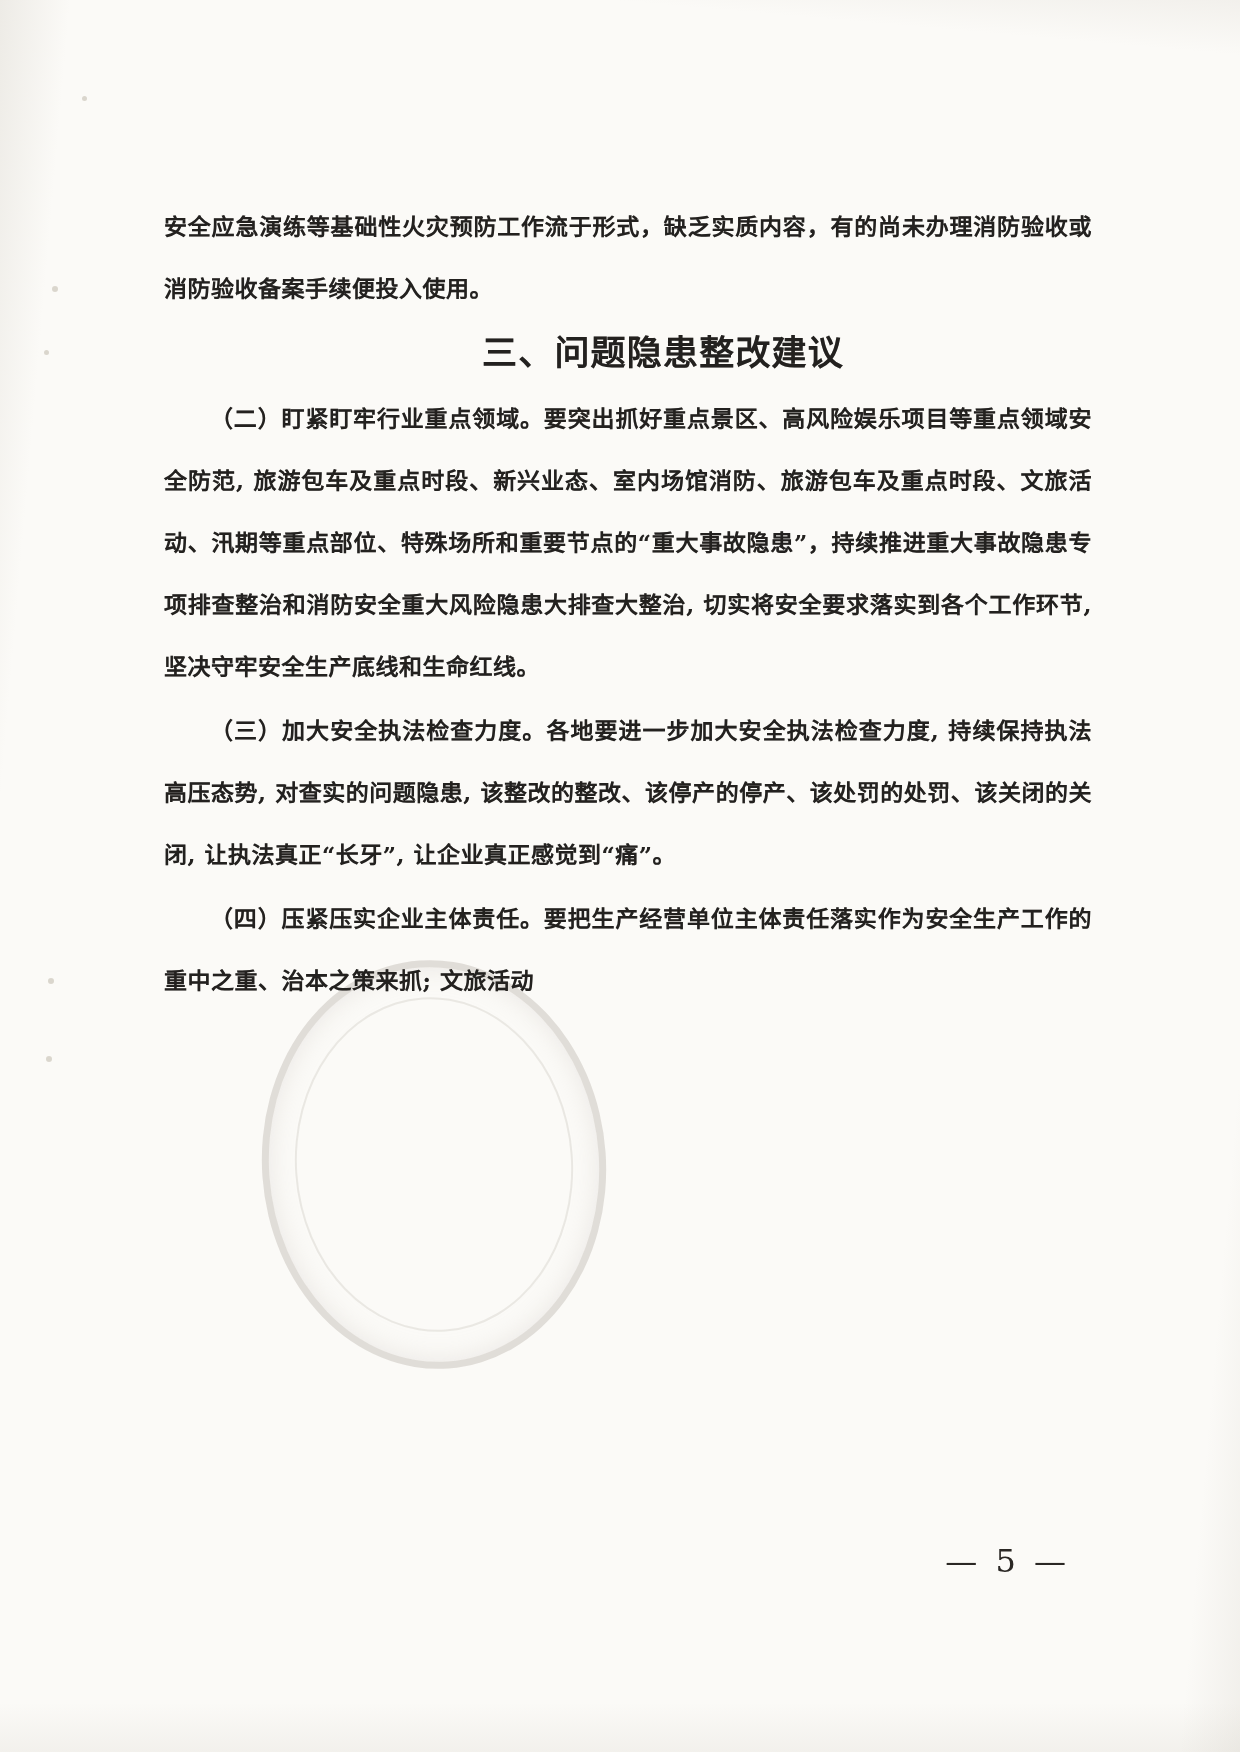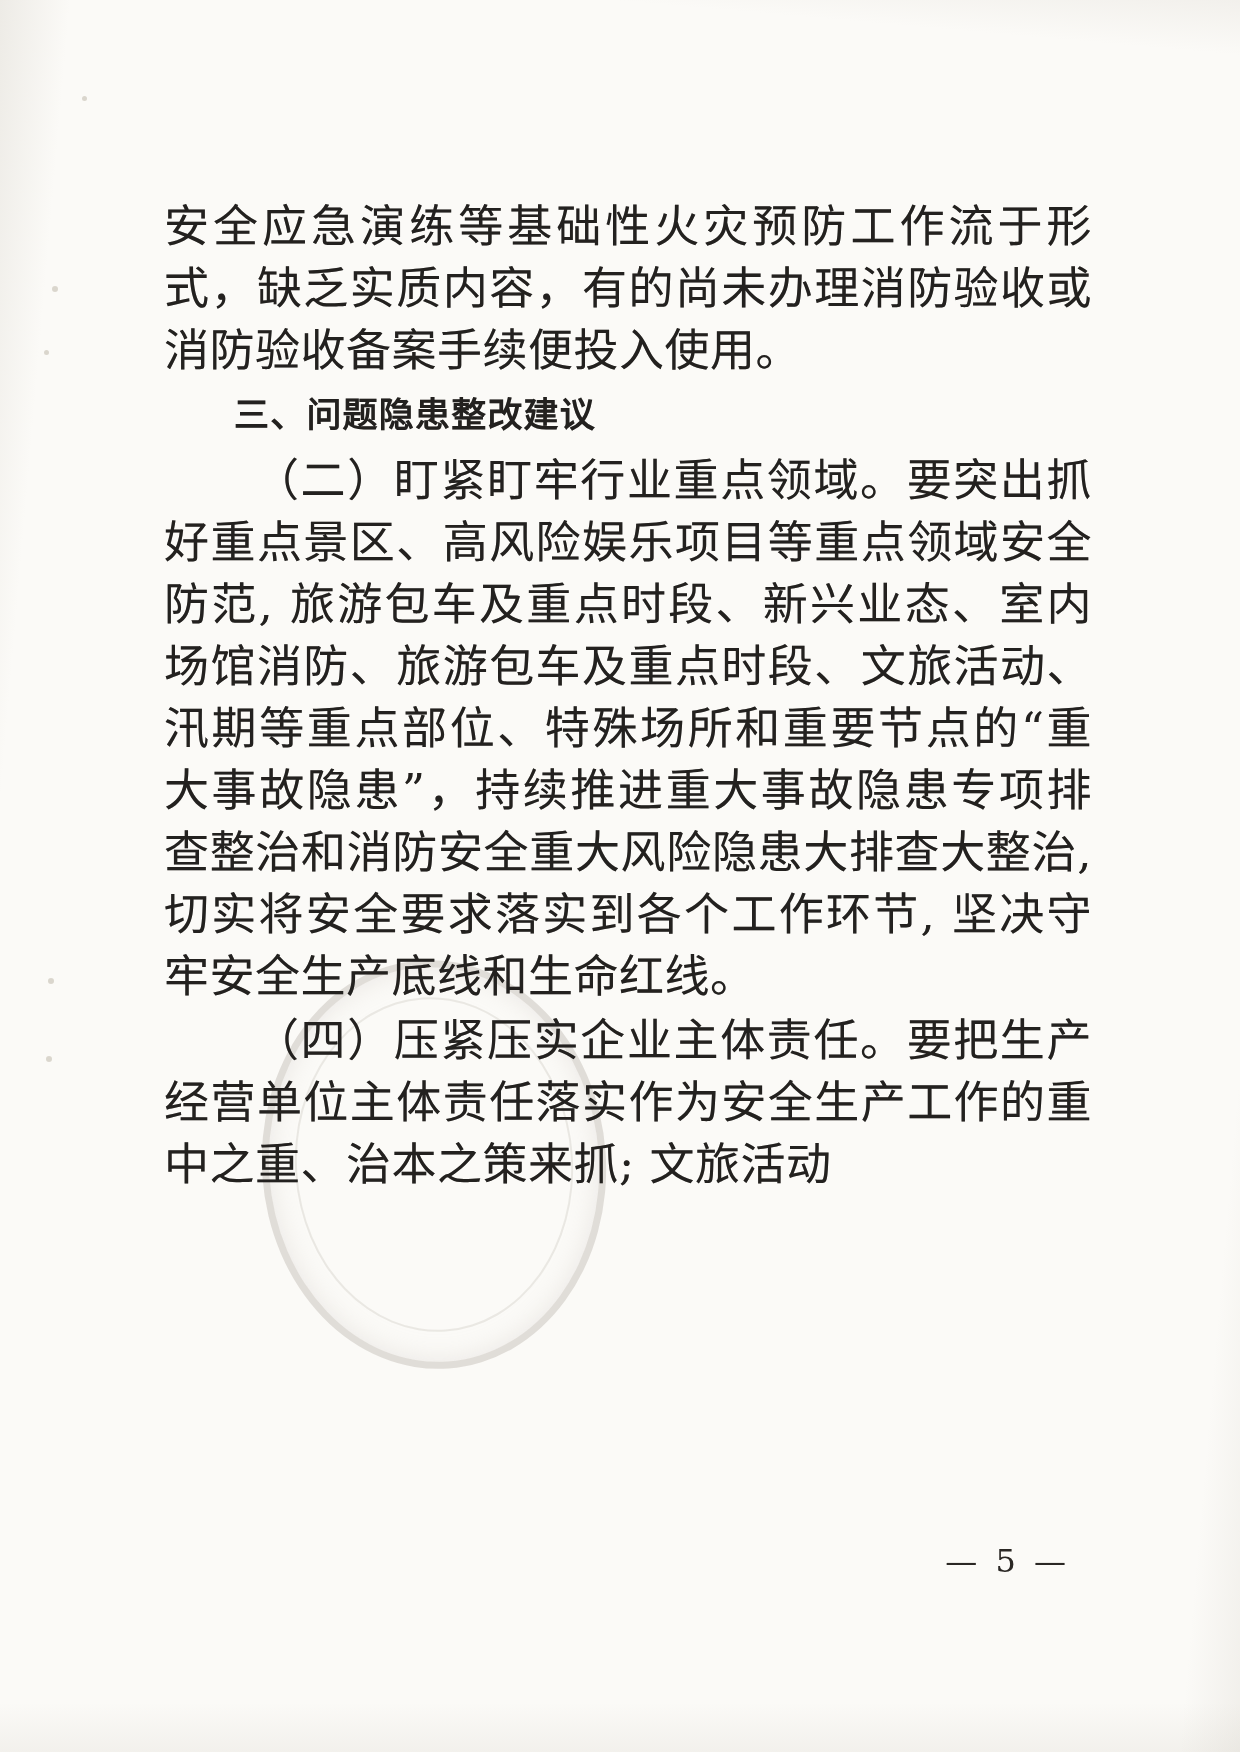--- a/index.html
+++ b/index.html
@@ -63,39 +63,40 @@
   }
 
   
   .para, .heading, .page-number {
     color: #23211f;
     font-family: "DejaVu Serif", "Liberation Serif", serif;
     -webkit-font-smoothing: antialiased;
   }
 
   .para {
-    font-size: 45px;
+    font-size: 23px;
     line-height: 62px;
     letter-spacing: 0.5px;
     text-align: justify;
     text-justify: inter-character;
     text-indent: 2em;
     margin: 0 0 2px 0;
-    font-weight: 400;
+    font-weight: 700;
   }
   .para.continued { text-indent: 0; }
 
   .heading {
     font-size: 35px;
     line-height: 62px;
     letter-spacing: 1.2px;
     text-indent: 2em;
     font-weight: 700;
     margin: 0 0 4px 0;
     font-family: "DejaVu Sans", "Liberation Sans", sans-serif;
+    text-align: center;
   }
 
   .page-number {
     position: absolute;
     z-index: 2;
     right: 170px;
     bottom: 172px;
     font-size: 32px;
     letter-spacing: 4px;
     color: #2a2724;
@@ -121,20 +122,21 @@
 
   <div class="content">
 
     <p class="para continued">安全应急演练等基础性火灾预防工作流于形式，缺乏实质内容，有的尚未办理消防验收或消防验收备案手续便投入使用。</p>
 
     <h2 class="heading">三、问题隐患整改建议</h2>
 
 
     <p class="para">（二）盯紧盯牢行业重点领域。要突出抓好重点景区、高风险娱乐项目等重点领域安全防范, 旅游包车及重点时段、新兴业态、室内场馆消防、旅游包车及重点时段、文旅活动、汛期等重点部位、特殊场所和重要节点的“重大事故隐患”，持续推进重大事故隐患专项排查整治和消防安全重大风险隐患大排查大整治, 切实将安全要求落实到各个工作环节, 坚决守牢安全生产底线和生命红线。</p>
 
+    <p class="para">（三）加大安全执法检查力度。各地要进一步加大安全执法检查力度, 持续保持执法高压态势, 对查实的问题隐患, 该整改的整改、该停产的停产、该处罚的处罚、该关闭的关闭, 让执法真正“长牙”, 让企业真正感觉到“痛”。</p>
 
     <p class="para">（四）压紧压实企业主体责任。要把生产经营单位主体责任落实作为安全生产工作的重中之重、治本之策来抓; 文旅活动</p>
 
   </div>
 
   <div class="page-number">— 5 —</div>
 
 </div>
 
 </body></html>

